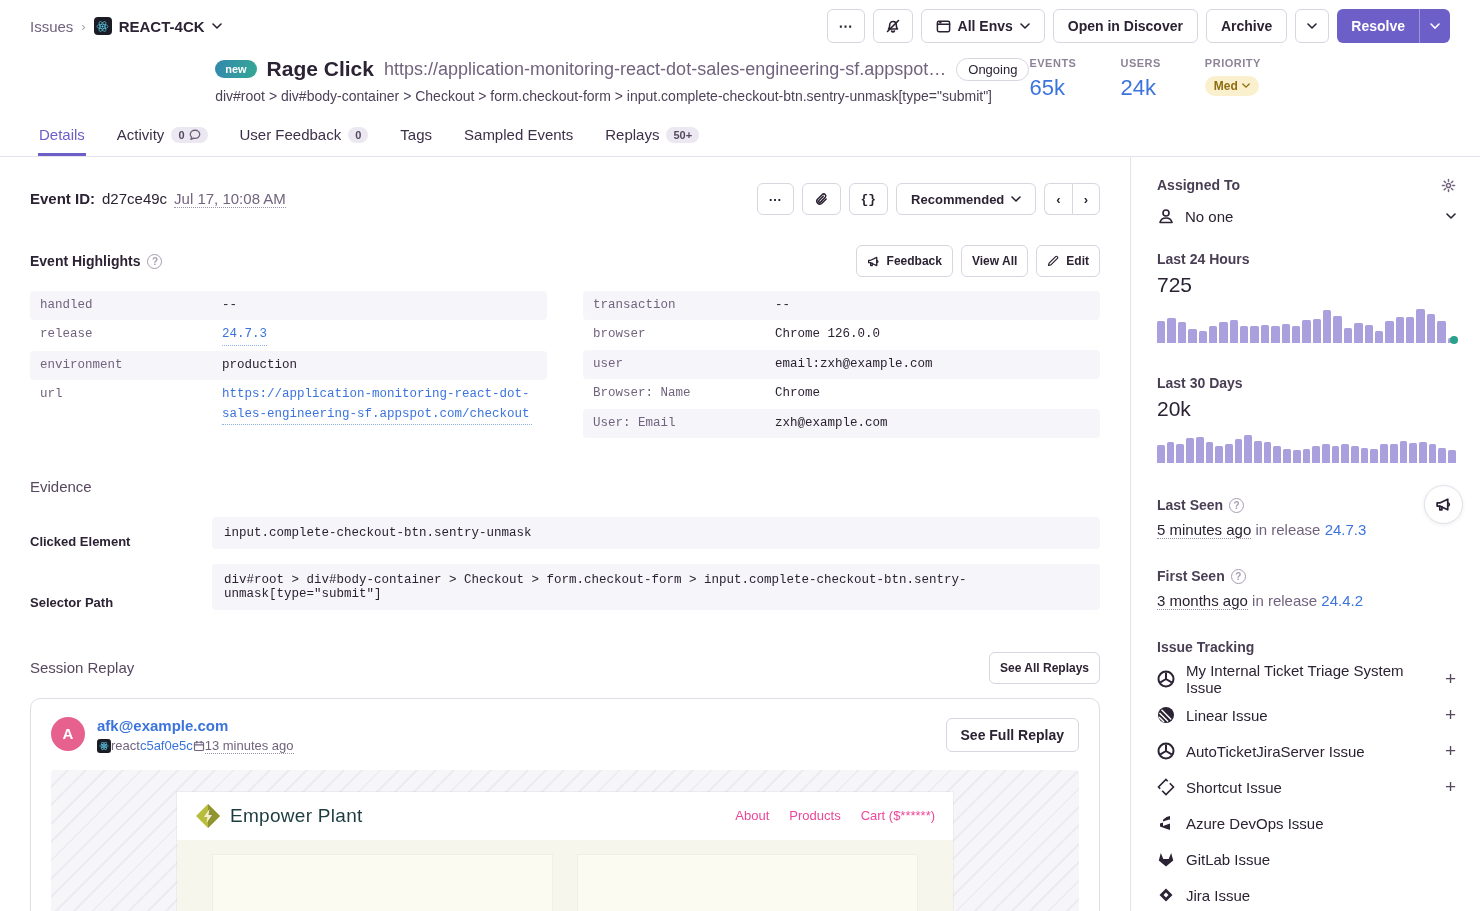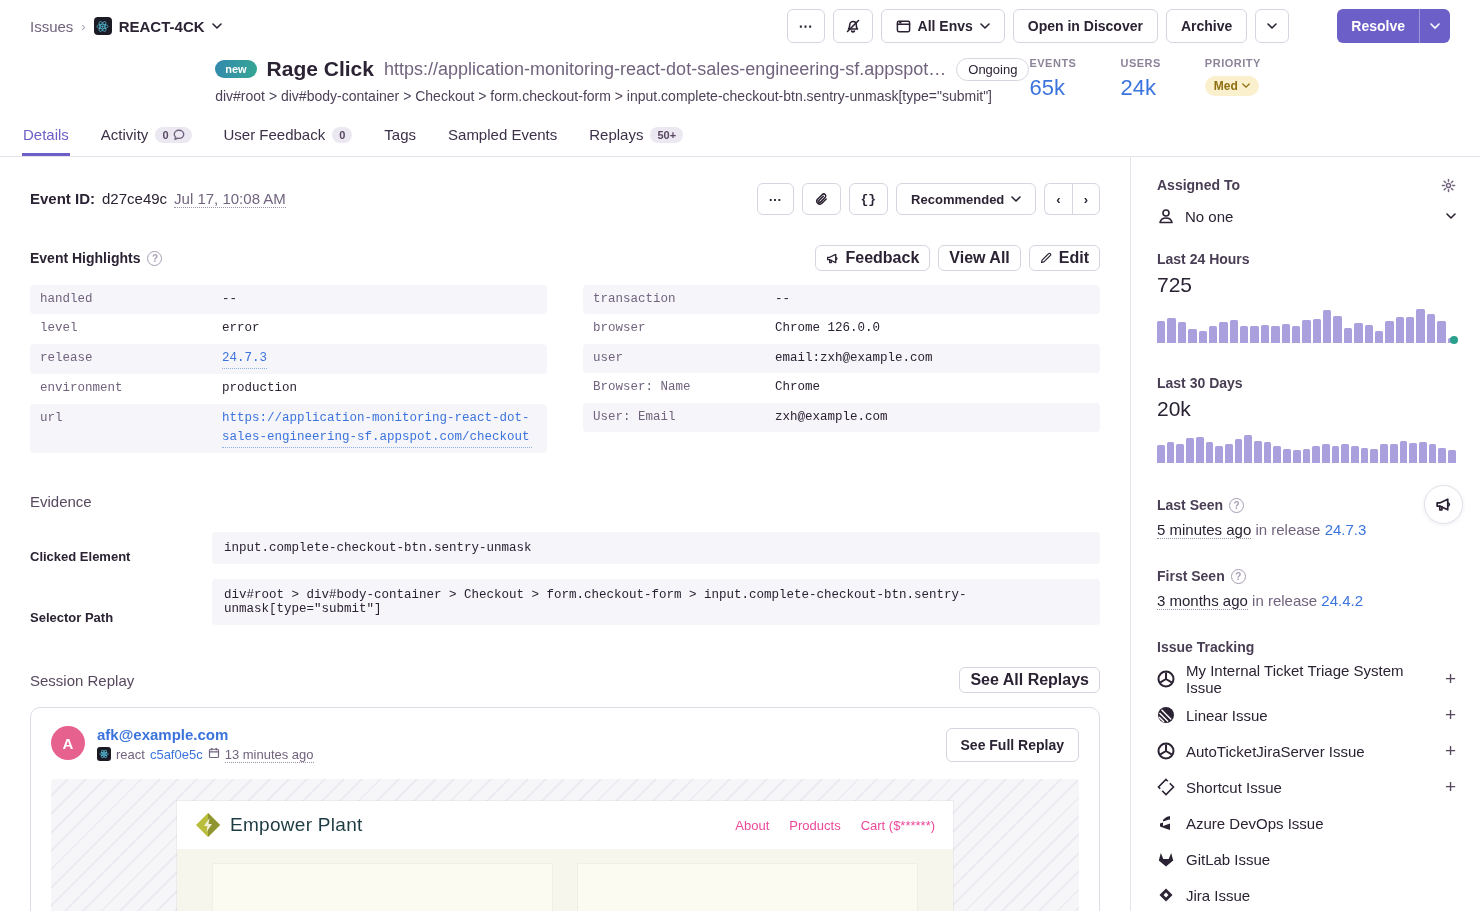--- a/index.html
+++ b/index.html
@@ -17,21 +17,21 @@
   .crumb-issues { color:#71637e; cursor:pointer; }
   .crumb-sep { color:#a99fb5; font-size:13px; }
   .proj { display:flex; align-items:center; gap:7px; font-weight:600; color:#2b2233; }
   .react-chip { width:18px; height:18px; border-radius:4px; background:#1b1b25; display:flex; align-items:center; justify-content:center; }
   .chev { width:10px; height:7px; }
   .actions { display:flex; align-items:center; gap:8px; }
   .btn { display:inline-flex; align-items:center; gap:7px; height:34px; padding:0 14px;
          background:#fff; border:1px solid #d9d4e0; border-radius:6px;
          font-size:14px; font-weight:600; color:#2b2233; cursor:pointer; white-space:nowrap; }
   .btn.sq { padding:0 11px; }
-  .split { display:flex;margin-left:40px; }
+  .split { display:flex; }
   .split .main { background:#6c5fc7; color:#fff; border:none; border-radius:6px 0 0 6px; }
   .split .arrow { background:#6c5fc7; border:none; border-left:1px solid rgba(255,255,255,.35);
                   border-radius:0 6px 6px 0; padding:0 10px; height:34px; display:flex; align-items:center; }
 
   
   .titleblock { display:flex; justify-content:center; padding:10px 30px 0 30px; }
   .title-line { display:flex; align-items:center; gap:10px; }
   .badge-new { background:linear-gradient(100deg,#3389ae,#35a794); color:#fff; font-size:11px; font-weight:700;
                padding:3px 10px; border-radius:10px; }
   .issue-title { font-size:21px; font-weight:700; color:#2b2233; }
@@ -39,21 +39,21 @@
   .pill-ongoing { border:1px solid #d9d4e0; border-radius:14px; padding:3px 11px; font-size:13px; color:#2b2233; background:#fff; }
   .culprit { margin-top:7px; font-size:14px; color:#4d4158; }
   .stats { display:flex; gap:44px; padding-right:4px; }
   .stat { text-align:left; }
   .stat .lbl { font-size:11px; font-weight:700; letter-spacing:.5px; color:#8d8499; }
   .stat .val { font-size:22px; color:#3c74dd; margin-top:6px; cursor:pointer; }
   .pill-priority { margin-top:7px; display:inline-flex; align-items:center; gap:4px; background:#fbf0cd;
                    color:#8f6e10; font-size:12px; font-weight:700; padding:3px 9px; border-radius:12px; cursor:pointer; }
 
   
-  .tabs { display:flex; gap:30px; padding:0 22px; margin-top:14px; border-bottom:1px solid #e7e1ec; }
+  .tabs { display:flex; gap:30px; padding:0 38px; margin-top:14px; border-bottom:1px solid #e7e1ec; }
   .tab { display:flex; align-items:center; gap:7px; padding:8px 1px 10px 1px; font-size:15px; color:#3d3049; cursor:pointer; border-bottom:3px solid transparent; }
   .tab.active { color:#6c5fc7; border-bottom-color:#6c5fc7; }
   .tab .tbadge { background:#ece8f1; color:#57485f; font-size:11px; font-weight:700; border-radius:10px;
                  padding:2px 7px; display:inline-flex; align-items:center; gap:4px; }
 
   
   .content { display:flex; flex:1; min-height:0; }
   .main-col { width:1130px; padding:26px 30px 0 30px; }
   .side-col { flex:1; border-left:1px solid #e7e1ec; padding:20px 24px 0 26px; }
 
@@ -69,21 +69,21 @@
   .btngroup .btn { border-radius:0; border-right-width:0; }
   .btngroup .btn:first-child { border-radius:6px 0 0 6px; }
   .btngroup .btn:last-child { border-radius:0 6px 6px 0; border-right-width:1px; }
 
   
   .hl-head { display:flex; justify-content:space-between; align-items:center; margin-top:30px; }
   .hl-title { display:flex; align-items:center; gap:7px; font-size:14px; font-weight:700; color:#2b2233; }
   .qmark { width:15px; height:15px; border-radius:50%; border:1px solid #a79db3; color:#a79db3;
            font-size:10px; display:inline-flex; align-items:center; justify-content:center; }
   .hl-btns { display:flex; gap:8px; }
-  .btn.xs { height:26px; font-size:16px; padding:0 10px; border-radius:6px; }
+  .btn.xs { height:32px; font-size:12px; padding:0 10px; border-radius:6px; }
   .kv-wrap { display:flex; gap:36px; margin-top:14px; }
   .kv-col { flex:1; }
   .kv-row { display:flex; padding:5px 10px; border-radius:4px; font-size:12.5px; line-height:1.55; }
   .kv-row:nth-child(odd) { background:#f6f5f9; }
   .kv-key { width:182px; flex-shrink:0; color:#71637e; }
   .kv-val { color:#2b2233; word-break:break-all; }
   .blue { color:#3c74dd; }
   .link-dotted { color:#3c74dd; border-bottom:1px dotted #8fb0e8; cursor:pointer; }
 
   
@@ -94,21 +94,21 @@
   .ev-value { flex:1; background:#f6f5f9; border-radius:4px; padding:9px 12px; font-size:12.5px; color:#2b2233; }
 
   
   .sr-head { display:flex; justify-content:space-between; align-items:center; margin-top:42px; }
   .replay-card { border:1px solid #e0dce5; border-radius:10px; margin-top:14px; padding:18px 20px; }
   .rc-top { display:flex; justify-content:space-between; align-items:center; }
   .rc-user { display:flex; gap:12px; }
   .avatar { width:34px; height:34px; border-radius:50%; background:#e7618f; color:#fff; font-size:15px; font-weight:700;
             display:flex; align-items:center; justify-content:center; }
   .rc-email { color:#3c74dd; font-size:15px; font-weight:700; cursor:pointer; }
-  .rc-meta { display:flex; align-items:flex-start; gap:5px; margin-top:4px; font-size:13px; color:#71637e; }
+  .rc-meta { display:flex; align-items:center; margin-top:4px; font-size:13px; color:#71637e; }
   .react-chip.tiny { width:14px; height:14px; border-radius:3px; }
   .preview { margin-top:16px; height:260px; overflow:hidden;
      background:repeating-linear-gradient(135deg,#f6f5f8 0px,#f6f5f8 11px,#edebf1 11px,#edebf1 13px);
      border-radius:4px; padding-top:22px; }
   .mini-page { width:75.5%; margin:0 auto; box-shadow:0 0 0 1px rgba(0,0,0,.04); }
   .mp-header { background:#fff; display:flex; justify-content:space-between; align-items:center; padding:11px 18px; }
   .mp-brand { display:flex; align-items:center; gap:9px; font-size:19px; color:#1d3c42; letter-spacing:.3px; }
   .mp-nav { display:flex; gap:20px; font-size:13px; color:#ec4899; }
   .mp-body { background:#f6f6ec; padding:14px 0 30px 0; display:flex; justify-content:center; gap:24px; }
   .mp-card { width:44%; background:#fbfbf2; border:1px solid #efefe2; padding:56px 26px 26px 26px; }
@@ -324,24 +324,20 @@
       </div>
     </div>
 
     <div class="kv-wrap mono">
       <div class="kv-col">
         <div class="kv-row">
             <span class="kv-key">handled</span>
             <span class="kv-val">--</span>
           </div>
         <div class="kv-row">
-            <span class="kv-key">level</span>
-            <span class="kv-val">error</span>
-          </div>
-        <div class="kv-row">
             <span class="kv-key">release</span>
             <span class="kv-val link-dotted">24.7.3</span>
           </div>
         <div class="kv-row">
             <span class="kv-key">environment</span>
             <span class="kv-val">production</span>
           </div>
         <div class="kv-row">
             <span class="kv-key">url</span>
             <span class="kv-val link-dotted" style="max-width:310px;">https://application-monitoring-react-dot-sales-engineering-sf.appspot.com/checkout</span>

